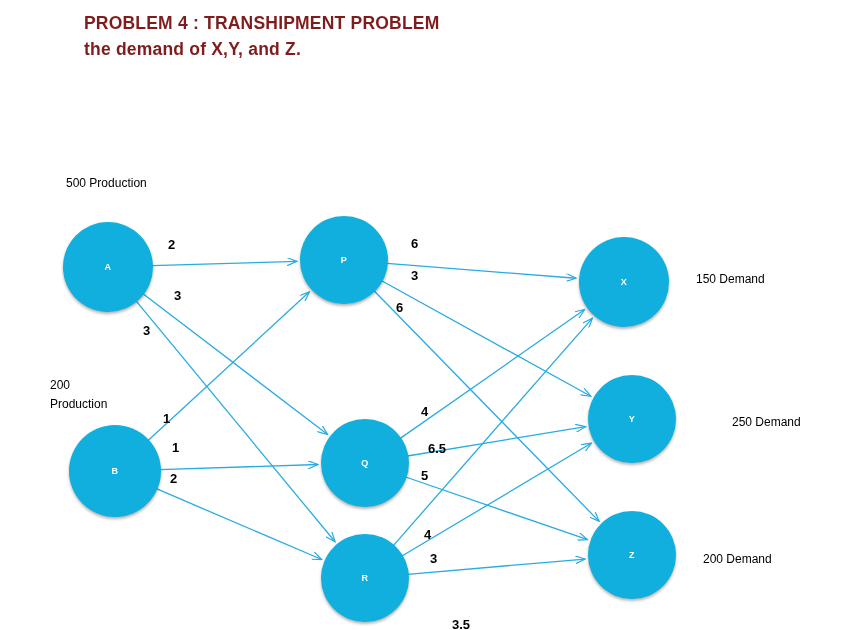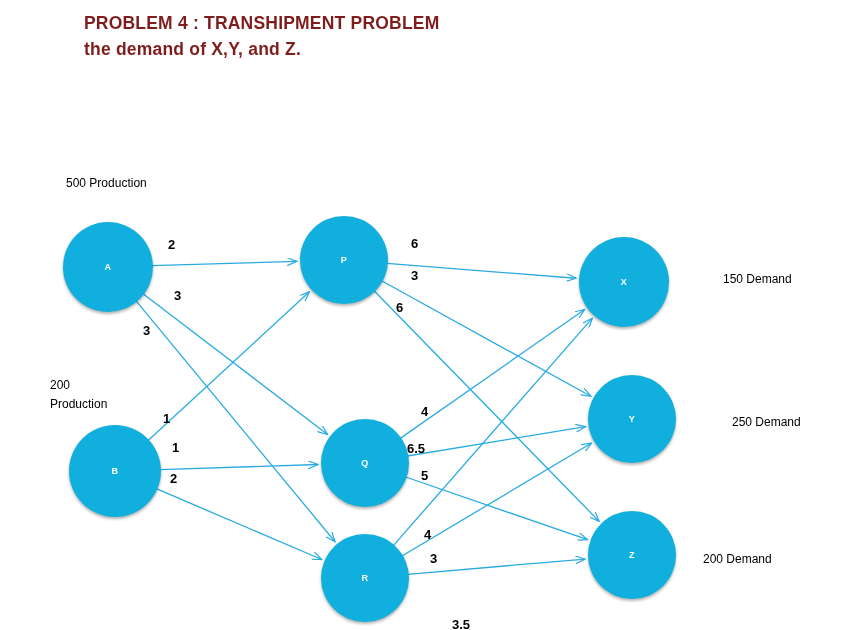--- a/index.html
+++ b/index.html
@@ -145,29 +145,29 @@
       <div class="cost" style="left: 168px; top: 237px;">2</div>
       <div class="cost" style="left: 174px; top: 288px;">3</div>
       <div class="cost" style="left: 143px; top: 323px;">3</div>
       <div class="cost" style="left: 163px; top: 411px;">1</div>
       <div class="cost" style="left: 172px; top: 440px;">1</div>
       <div class="cost" style="left: 170px; top: 471px;">2</div>
       <div class="cost" style="left: 411px; top: 236px;">6</div>
       <div class="cost" style="left: 411px; top: 268px;">3</div>
       <div class="cost" style="left: 396px; top: 300px;">6</div>
       <div class="cost" style="left: 421px; top: 404px;">4</div>
-      <div class="cost" style="left: 407px; top: 441px;">6.5</div>
+      <div class="cost" style="left: 428px; top: 441px;">6.5</div>
       <div class="cost" style="left: 421px; top: 468px;">5</div>
       <div class="cost" style="left: 424px; top: 527px;">4</div>
       <div class="cost" style="left: 430px; top: 551px;">3</div>
       <div class="cost" style="left: 452px; top: 582px; margin-top: 35px;">3.5</div>
     </div>
 
   <div id="annot-layer">
       <div class="annot" style="left: 66px; top: 174px;">500 Production</div>
       <div class="annot" style="left: 50px; top: 376px;">200
 Production</div>
-      <div class="annot" style="left: 723px; top: 270px; text-align: center;">150 Demand</div>
+      <div class="annot" style="left: 696px; top: 270px; text-align: center;">150 Demand</div>
       <div class="annot" style="left: 732px; top: 413px;">250 Demand</div>
       <div class="annot" style="left: 703px; top: 550px;">200 Demand</div>
     </div>
 
 </div>
 
 </body></html>

